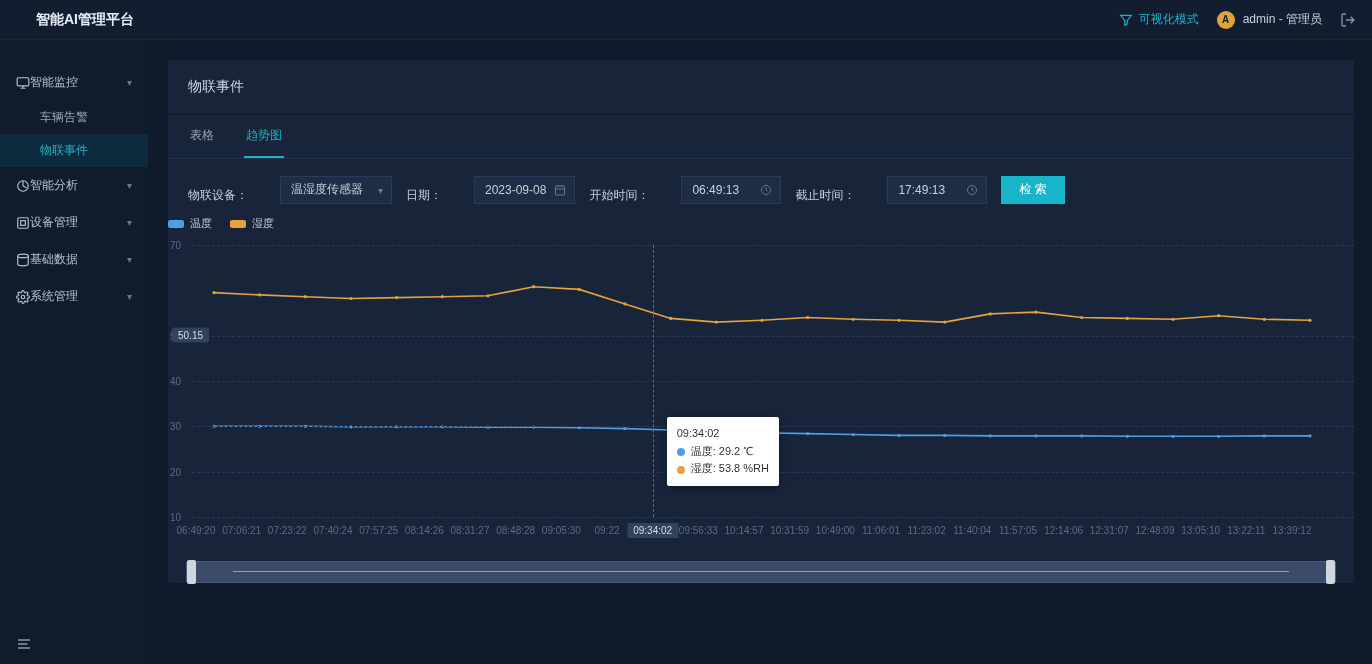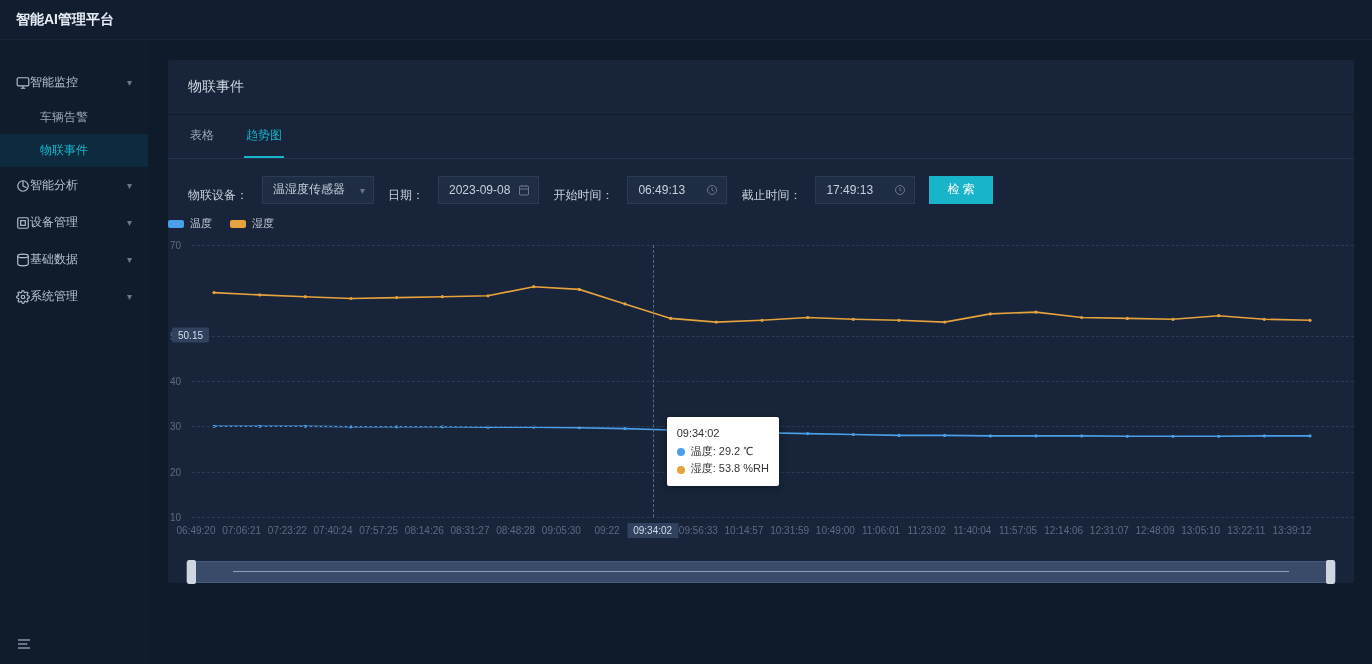--- a/index.html
+++ b/index.html
@@ -17,21 +17,21 @@
 
 .header {
   height: 40px;
   background: #121e30;
   display: flex;
   align-items: center;
   padding: 0 16px;
   justify-content: space-between;
   border-bottom: 1px solid #182539;
 }
-.header .title { color: #e6ecf5; font-weight: 600; font-size: 14px; }
+.header .title { color: #e6ecf5; font-weight: 600; font-size: 14px; margin-left: 20px; }
 .header .right { display: flex; align-items: center; gap: 18px; }
 .mode-toggle { color: #18b4c9; display: flex; align-items: center; gap: 6px; cursor: pointer; }
 .user { display: flex; align-items: center; gap: 8px; color: #c8d0dc; }
 .avatar { width: 18px; height: 18px; border-radius: 50%; background: #e0a33b; color: #1a1a1a; display: flex; align-items: center; justify-content: center; font-size: 10px; font-weight: bold; }
 .logout-icon { color: #8a94a6; cursor: pointer; }
 
 
 .sidebar {
   position: absolute;
   top: 40px; left: 0; bottom: 0;
@@ -89,20 +89,21 @@
   background: #1e2c44;
   border: 1px solid #2a3a57;
   color: #c8d0dc;
   height: 28px;
   padding: 0 28px 0 10px;
   display: inline-flex;
   align-items: center;
   position: relative;
   min-width: 100px;
   font-size: 12px;
+  margin-left: 18px;
 }
 .select .chev, .input .suffix-icon {
   position: absolute; right: 8px; top: 50%; transform: translateY(-50%);
   color: #6c7689; font-size: 10px;
 }
 .btn-search {
   background: #18b4c9; color: #fff; border: none;
   height: 28px; padding: 0 18px; cursor: pointer;
   font-size: 12px;
 }
@@ -146,20 +147,39 @@
   border-top: 1px solid #8fa0bd;
 }
 
 svg { display: block; }
 </style>
 </head>
 <body>
 
 <div class="header">
   <div class="title">智能AI管理平台</div>
+  <div class="right">
+    <div class="mode-toggle">
+      <span class="sb-icon">
+        <svg width="14" height="14" viewBox="0 0 24 24" fill="none" stroke="#18b4c9" stroke-width="2">
+            <path d="M3 4h18l-7 9v6l-4 2v-8z"></path>
+          </svg>
+      </span>
+      <span>可视化模式</span>
+    </div>
+    <div class="user">
+      <span class="avatar">A</span>
+      <span><span>admin</span> - <span>管理员</span></span>
+    </div>
+    <span class="logout-icon">
+      <svg width="16" height="16" viewBox="0 0 24 24" fill="none" stroke="#8a94a6" stroke-width="2">
+          <path d="M9 21H5a2 2 0 0 1-2-2V5a2 2 0 0 1 2-2h4M16 17l5-5-5-5M21 12H9"></path>
+        </svg>
+    </span>
+  </div>
 </div>
 
 <div class="sidebar">
   <div class="sb-item">
     <span class="sb-icon">
         <svg width="14" height="14" viewBox="0 0 24 24" fill="none" stroke="currentColor" stroke-width="2">
           <rect x="2" y="3" width="20" height="14" rx="2"></rect>
           <path d="M8 21h8M12 17v4"></path>
         </svg>
       </span>

